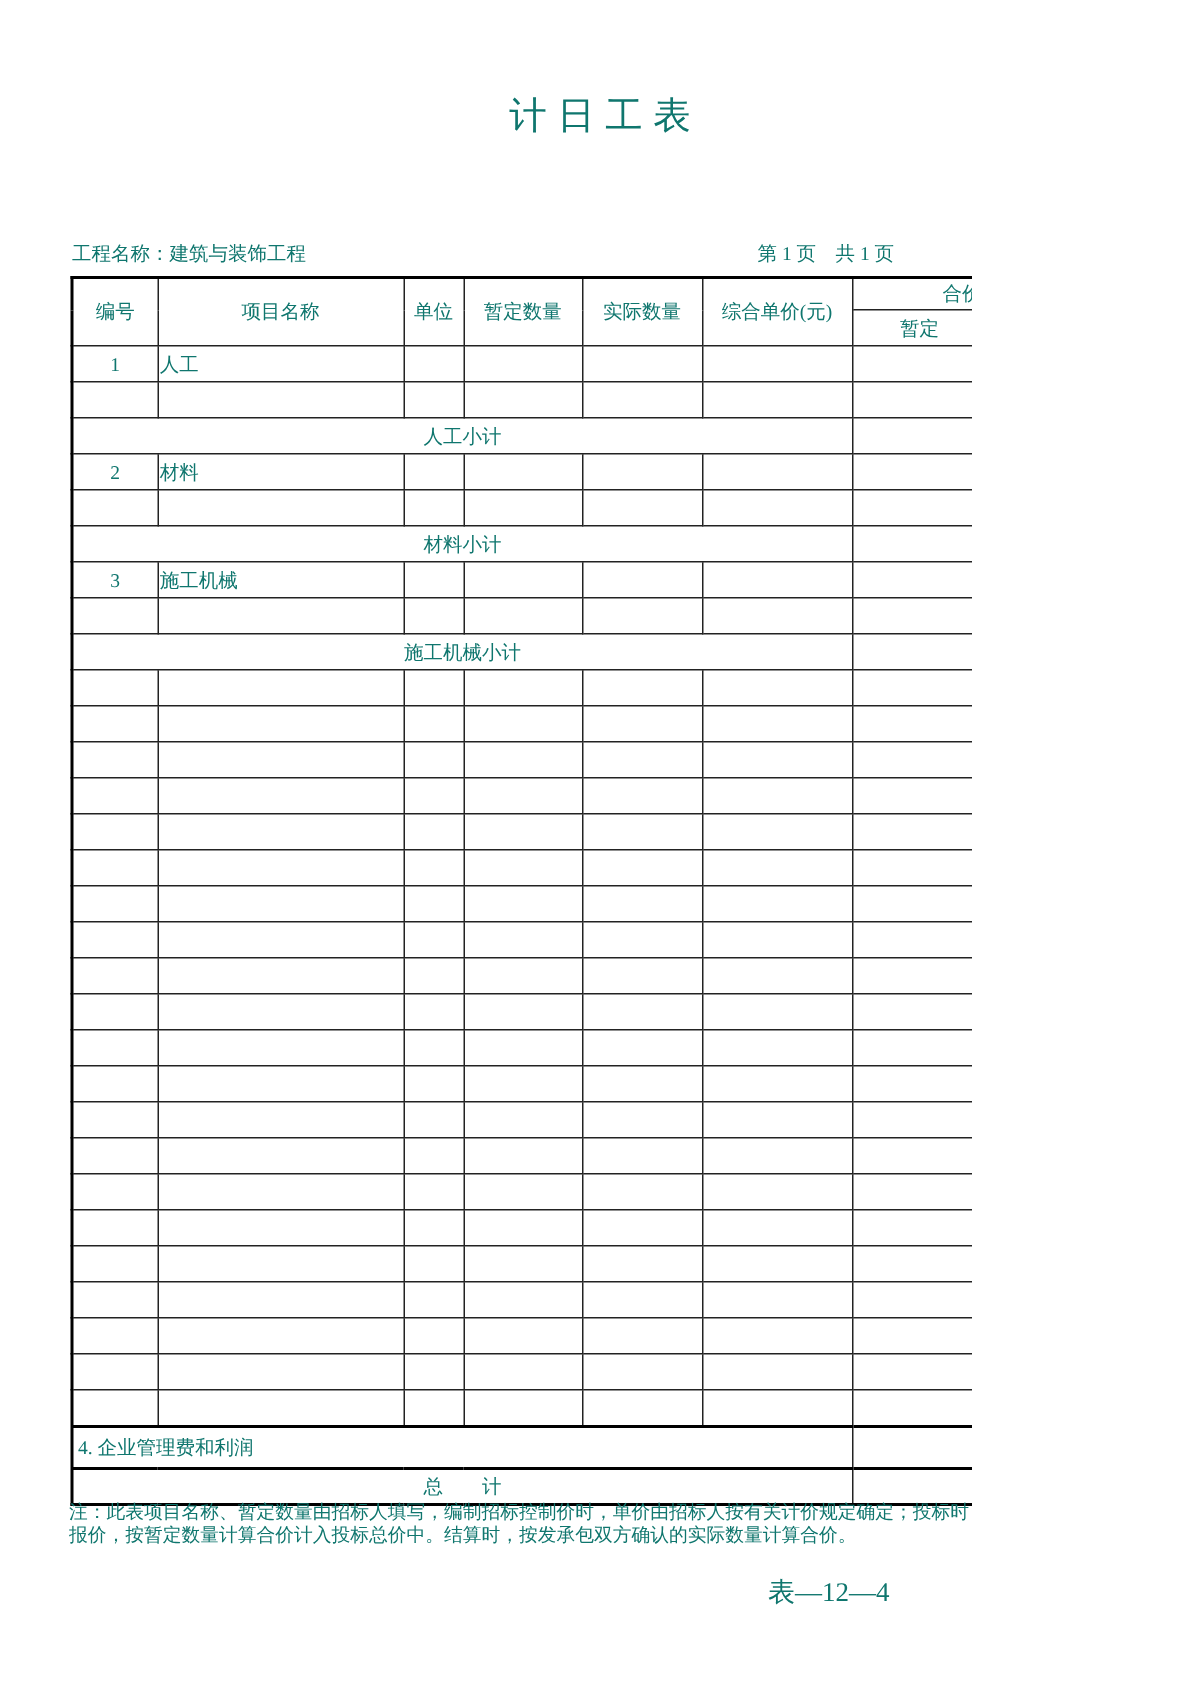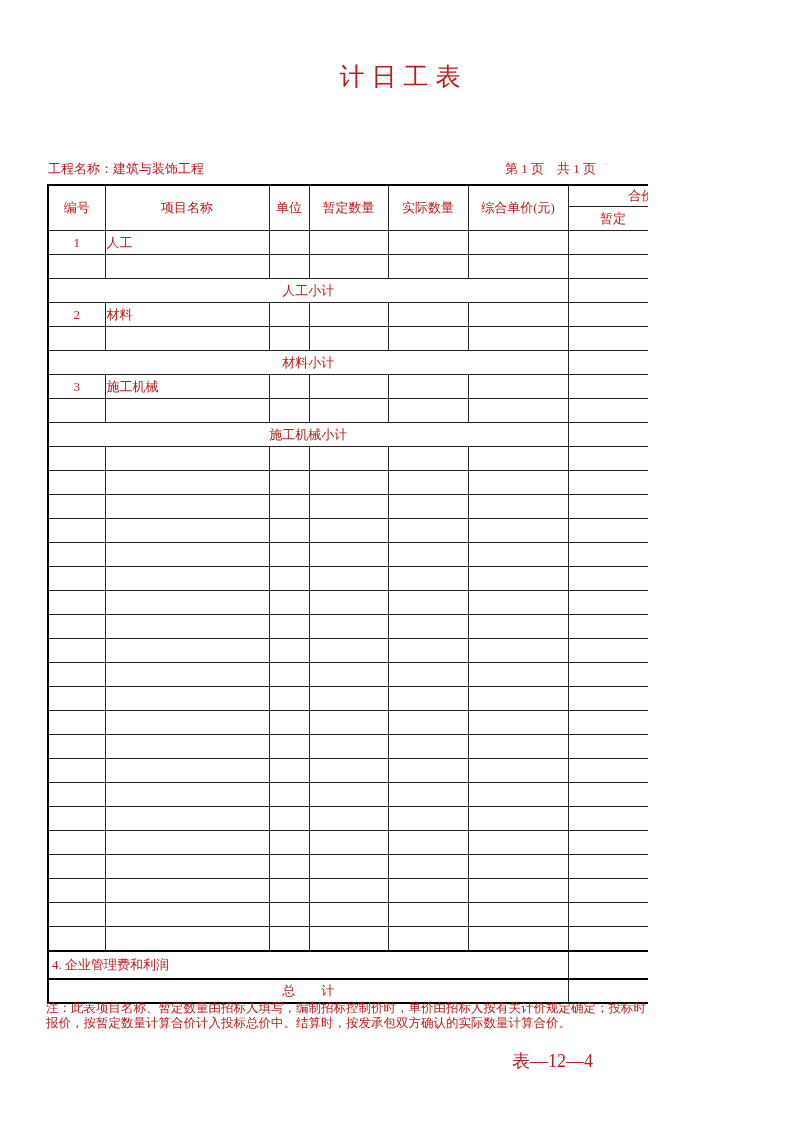--- a/index.html
+++ b/index.html
@@ -1,18 +1,18 @@
 <!DOCTYPE html>
 <html><head>
 <meta charset="utf-8">
 <style>
   html,body { margin:0; padding:0; background:#ffffff; }
   .page {
     position:relative; width:648px; height:1128px; background:#ffffff;
-    font-family:"Liberation Serif","DejaVu Serif",serif; color:#b91c1c;
+    font-family:"Liberation Serif","DejaVu Serif",serif; color:#0f766e;
     overflow:hidden;
     border-radius:18px;
   }
   .title {
     position:absolute; top:60px; left:0; width:800px; text-align:center;
     font-size:25px; letter-spacing:7px; padding-left:7px; box-sizing:border-box;
     font-weight:normal;
   }
   .section-label {
     position:absolute; left:337px; top:121px; width:228px;

